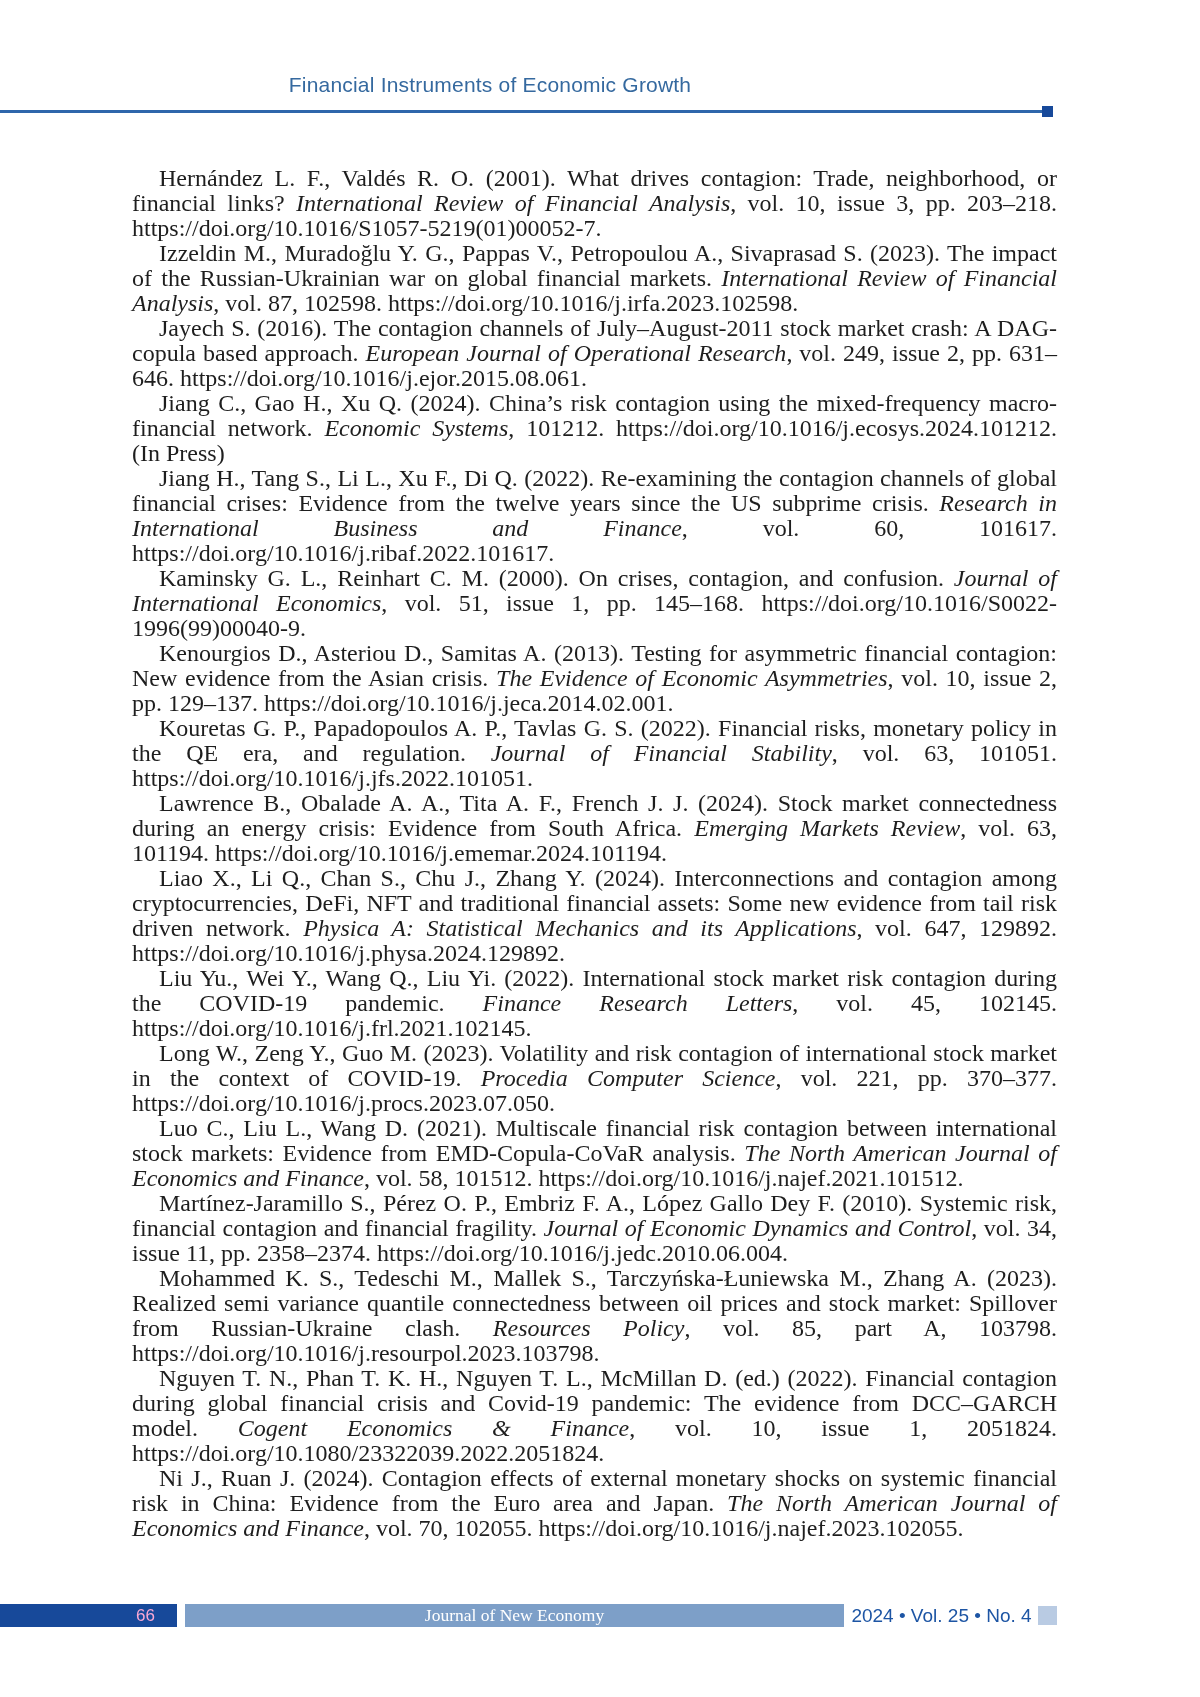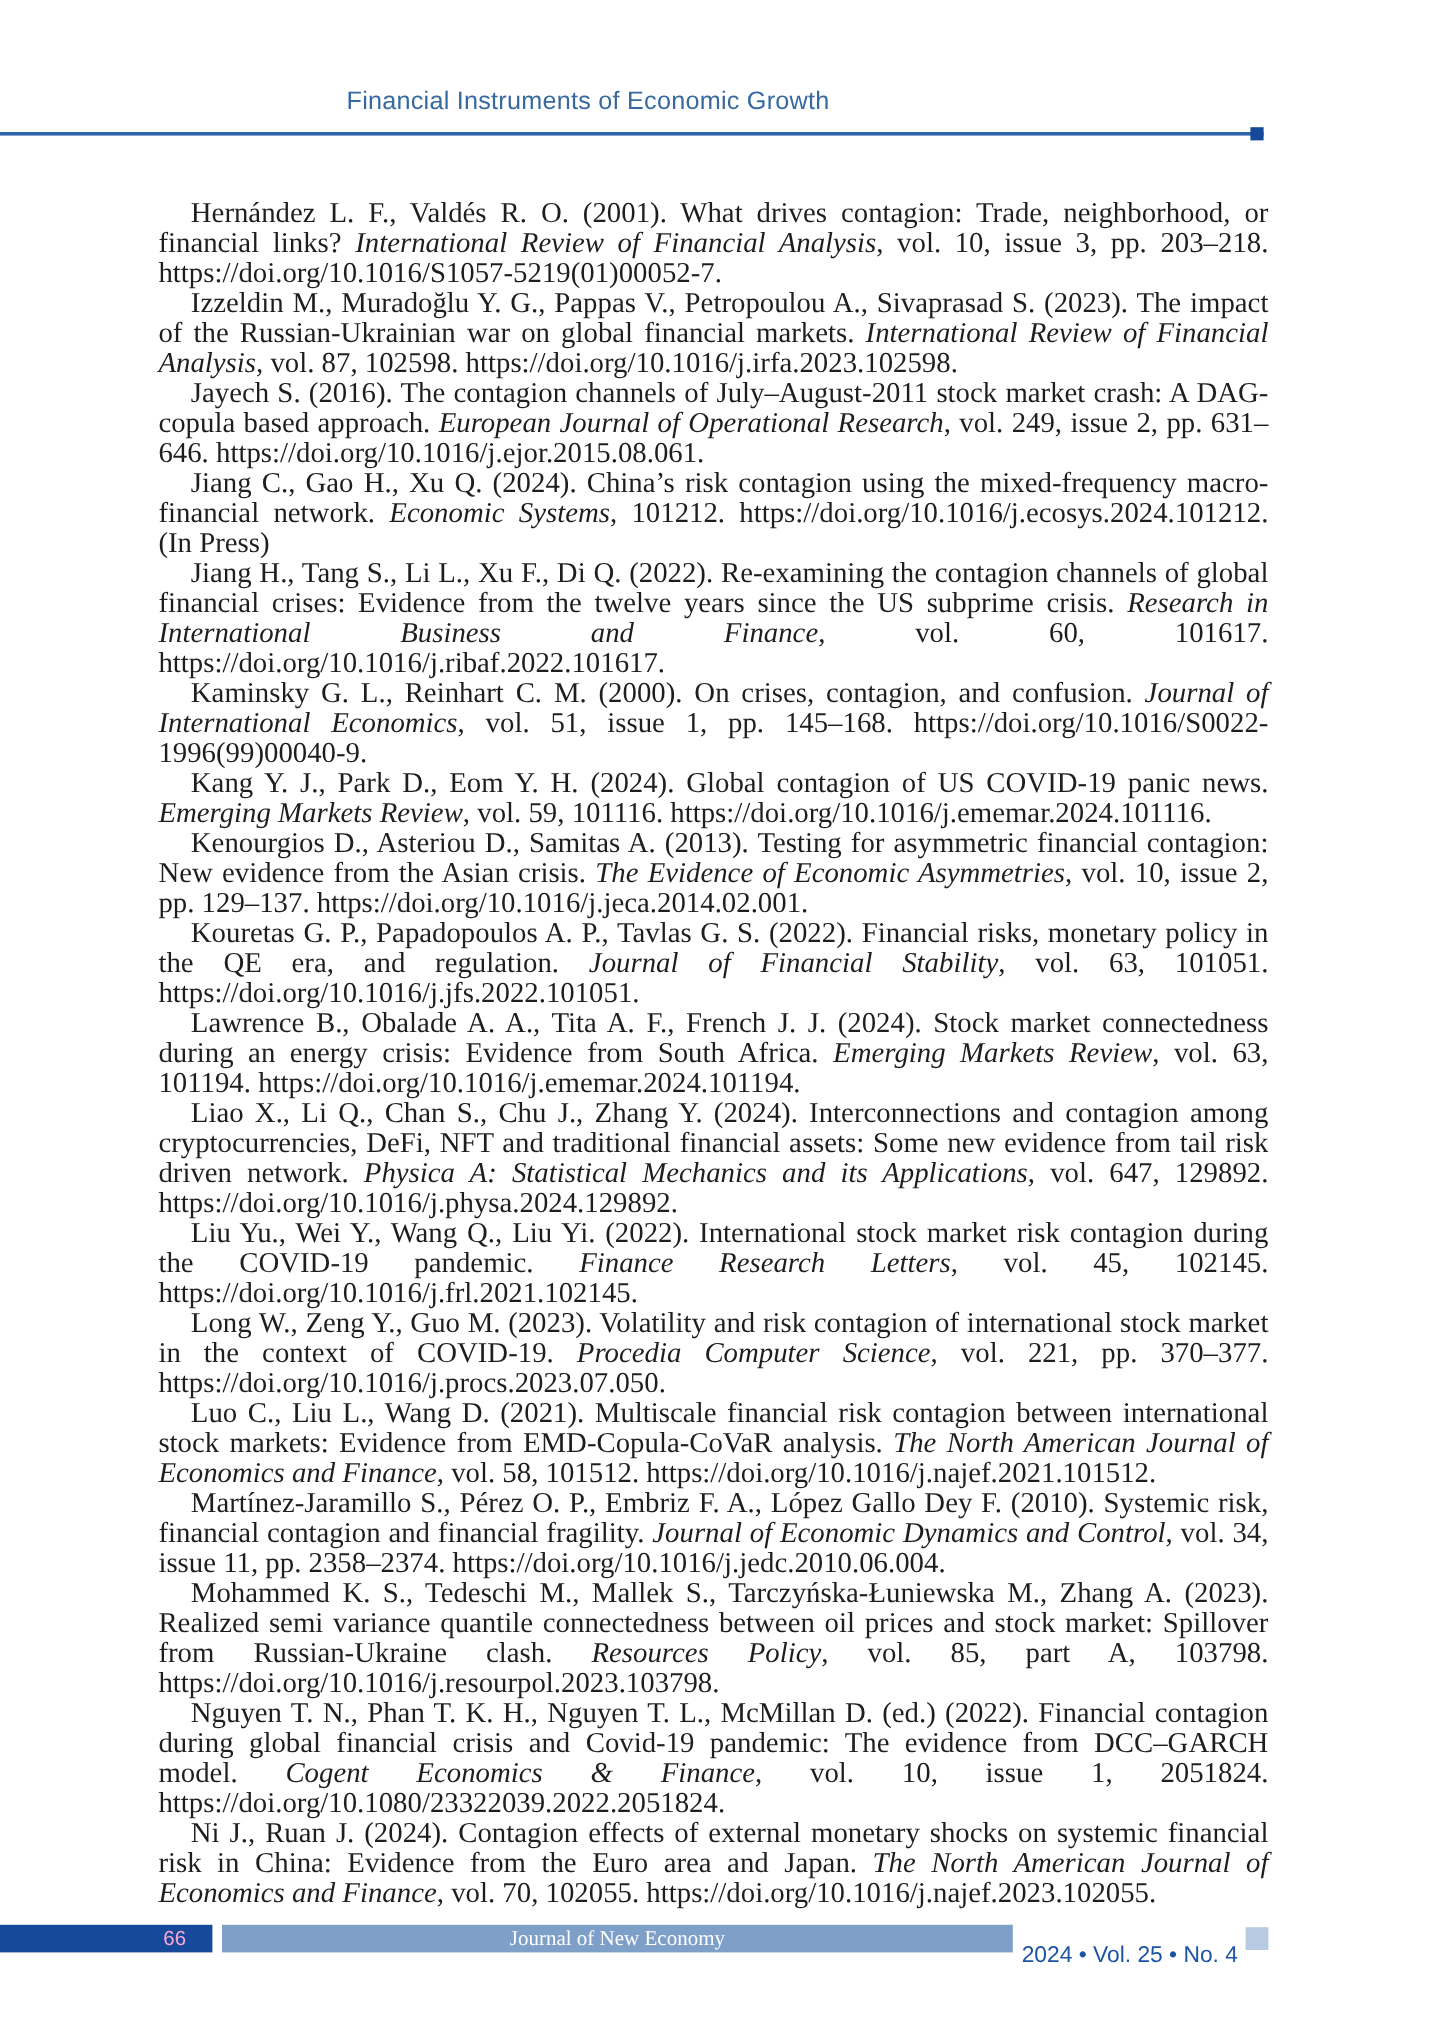--- a/index.html
+++ b/index.html
@@ -101,21 +101,20 @@
     top: 1603px;
     left: 845px;
     width: 193px;
     height: 25px;
     color: var(--footer-text-blue, #1d55a4);
     font-family: "Liberation Sans", sans-serif;
     font-size: 19px;
     line-height: 25px;
     text-align: center;
     white-space: nowrap;
-    margin-top: 14px;
   }
   .corner-square {
     position: absolute;
     top: 1606px;
     left: 1038px;
     width: 19px;
     height: 19px;
     background: var(--pale-blue-square, #b9cbe3);
   }
 </style>
@@ -130,21 +129,20 @@
     <span class="rule-endcap"></span>
   </div>
 
   <main class="refs" id="refs">
       <p class="ref"><span>Hernández L. F., Valdés R. O. (2001). What drives contagion: Trade, neighborhood, or financial links? </span><em>International Review of Financial Analysis</em><span>, vol. 10, issue 3, pp. 203–218. https://doi.org/10.1016/S1057-5219(01)00052-7.</span></p>
       <p class="ref"><span>Izzeldin M., Muradoğlu Y. G., Pappas V., Petropoulou A., Sivaprasad S. (2023). The impact of the Russian-Ukrainian war on global financial markets. </span><em>International Review of Financial Analysis</em><span>, vol. 87, 102598. https://doi.org/10.1016/j.irfa.2023.102598.</span></p>
       <p class="ref"><span>Jayech S. (2016). The contagion channels of July–August-2011 stock market crash: A DAG-copula based approach. </span><em>European Journal of Operational Research</em><span>, vol. 249, issue 2, pp. 631–646. https://doi.org/10.1016/j.ejor.2015.08.061.</span></p>
       <p class="ref"><span>Jiang C., Gao H., Xu Q. (2024). China’s risk contagion using the mixed-frequency macro-financial network. </span><em>Economic Systems</em><span>, 101212. https://doi.org/10.1016/j.ecosys.2024.101212. (In Press)</span></p>
       <p class="ref"><span>Jiang H., Tang S., Li L., Xu F., Di Q. (2022). Re-examining the contagion channels of global financial crises: Evidence from the twelve years since the US subprime crisis. </span><em>Research in International Business and Finance</em><span>, vol. 60, 101617. https://doi.org/10.1016/j.ribaf.2022.101617.</span></p>
       <p class="ref"><span>Kaminsky G. L., Reinhart C. M. (2000). On crises, contagion, and confusion. </span><em>Journal of International Economics</em><span>, vol. 51, issue 1, pp. 145–168. https://doi.org/10.1016/S0022-1996(99)00040-9.</span></p>
-      <p class="ref"><span>Kang Y. J., Park D., Eom Y. H. (2024). Global contagion of US COVID-19 panic news. </span><em>Emerging Markets Review</em><span>, vol. 59, 101116. https://doi.org/10.1016/j.ememar.2024.101116.</span></p>
       <p class="ref"><span>Kenourgios D., Asteriou D., Samitas A. (2013). Testing for asymmetric financial contagion: New evidence from the Asian crisis. </span><em>The Evidence of Economic Asymmetries</em><span>, vol. 10, issue 2, pp. 129–137. https://doi.org/10.1016/j.jeca.2014.02.001.</span></p>
       <p class="ref"><span>Kouretas G. P., Papadopoulos A. P., Tavlas G. S. (2022). Financial risks, monetary policy in the QE era, and regulation. </span><em>Journal of Financial Stability</em><span>, vol. 63, 101051. https://doi.org/10.1016/j.jfs.2022.101051.</span></p>
       <p class="ref"><span>Lawrence B., Obalade A. A., Tita A. F., French J. J. (2024). Stock market connectedness during an energy crisis: Evidence from South Africa. </span><em>Emerging Markets Review</em><span>, vol. 63, 101194. https://doi.org/10.1016/j.ememar.2024.101194.</span></p>
       <p class="ref"><span>Liao X., Li Q., Chan S., Chu J., Zhang Y. (2024). Interconnections and contagion among cryptocurrencies, DeFi, NFT and traditional financial assets: Some new evidence from tail risk driven network. </span><em>Physica A: Statistical Mechanics and its Applications</em><span>, vol. 647, 129892. https://doi.org/10.1016/j.physa.2024.129892.</span></p>
       <p class="ref"><span>Liu Yu., Wei Y., Wang Q., Liu Yi. (2022). International stock market risk contagion during the COVID-19 pandemic. </span><em>Finance Research Letters</em><span>, vol. 45, 102145. https://doi.org/10.1016/j.frl.2021.102145.</span></p>
       <p class="ref"><span>Long W., Zeng Y., Guo M. (2023). Volatility and risk contagion of international stock market in the context of COVID-19. </span><em>Procedia Computer Science</em><span>, vol. 221, pp. 370–377. https://doi.org/10.1016/j.procs.2023.07.050.</span></p>
       <p class="ref"><span>Luo C., Liu L., Wang D. (2021). Multiscale financial risk contagion between international stock markets: Evidence from EMD-Copula-CoVaR analysis. </span><em>The North American Journal of Economics and Finance</em><span>, vol. 58, 101512. https://doi.org/10.1016/j.najef.2021.101512.</span></p>
       <p class="ref"><span>Martínez-Jaramillo S., Pérez O. P., Embriz F. A., López Gallo Dey F. (2010). Systemic risk, financial contagion and financial fragility. </span><em>Journal of Economic Dynamics and Control</em><span>, vol. 34, issue 11, pp. 2358–2374. https://doi.org/10.1016/j.jedc.2010.06.004.</span></p>
       <p class="ref"><span>Mohammed K. S., Tedeschi M., Mallek S., Tarczyńska-Łuniewska M., Zhang A. (2023). Realized semi variance quantile connectedness between oil prices and stock market: Spillover from Russian-Ukraine clash. </span><em>Resources Policy</em><span>, vol. 85, part A, 103798. https://doi.org/10.1016/j.resourpol.2023.103798.</span></p>
       <p class="ref"><span>Nguyen T. N., Phan T. K. H., Nguyen T. L., McMillan D. (ed.) (2022). Financial contagion during global financial crisis and Covid-19 pandemic: The evidence from DCC–GARCH model. </span><em>Cogent Economics &amp; Finance</em><span>, vol. 10, issue 1, 2051824. https://doi.org/10.1080/23322039.2022.2051824.</span></p>

